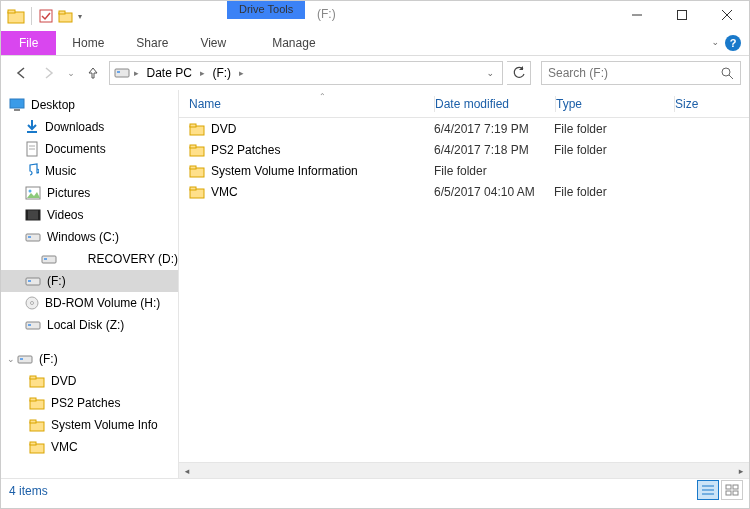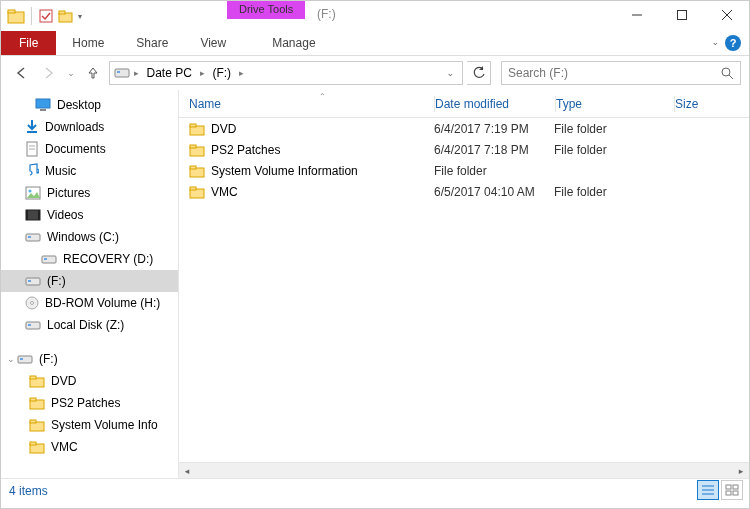--- a/index.html
+++ b/index.html
@@ -4,39 +4,39 @@
 <style>
 *{box-sizing:border-box;margin:0;padding:0;font-family:"Segoe UI",Arial,sans-serif;font-size:12px;color:#000}
 body{width:750px;height:509px;background:#fff;overflow:hidden;position:relative;border:1px solid #ccc}
 .titlebar{height:30px;display:flex;align-items:center;background:#fff;position:relative}
 .qat{display:flex;align-items:center;padding-left:6px;gap:4px}
 .qat-folder{width:18px;height:18px}
 .qat-sep{width:1px;height:18px;background:#d0d0d0;margin:0 2px}
 .qat-check{width:16px;height:16px;display:flex;align-items:center;justify-content:center}
 .qat-smallfolder{width:16px;height:16px}
 .qat-dd{font-size:8px;color:#666}
-.drive-tools{position:absolute;left:226px;top:0;background:#d946ef;color:#333;padding:2px 12px;height:18px;font-size:11px}
+.drive-tools{position:absolute;left:226px;top:0;background:#3b82f6;color:#333;padding:2px 12px;height:18px;font-size:11px}
 .title-text{position:absolute;left:316px;top:6px;color:#888;font-size:12px}
 .winbtns{position:absolute;right:0;top:0;display:flex}
 .winbtn{width:45px;height:28px;display:flex;align-items:center;justify-content:center;color:#555}
 .ribbon{height:25px;display:flex;align-items:stretch;border-bottom:1px solid #ddd;position:relative}
-.file-tab{background:#b91c1c;color:#fff;padding:0 18px;display:flex;align-items:center}
+.file-tab{background:#d946ef;color:#fff;padding:0 18px;display:flex;align-items:center}
 .rtab{padding:0 16px;display:flex;align-items:center;color:#444}
 .rtab.manage{margin-left:14px}
 .help{position:absolute;right:8px;top:4px;width:16px;height:16px;border-radius:50%;background:#1979ca;color:#fff;display:flex;align-items:center;justify-content:center;font-size:11px;font-weight:bold}
 .ribmin{position:absolute;right:30px;top:6px;font-size:9px;color:#666}
 .navrow{height:34px;display:flex;align-items:center;padding:4px 8px;gap:4px}
 .navbtn{width:24px;height:24px;display:flex;align-items:center;justify-content:center;color:#555}
 .navbtn.disabled{color:#ccc}
 .addrbar{flex:1;height:24px;border:1px solid #ccc;display:flex;align-items:center;padding:0 4px;gap:2px}
 .crumb{padding:0 4px;display:flex;align-items:center;gap:4px}
 .crumb-sep{font-size:9px;color:#777;padding:0 2px}
 .addr-dd{margin-left:auto;color:#666;font-size:9px;padding:0 4px}
 .refresh{width:24px;height:24px;display:flex;align-items:center;justify-content:center;border:1px solid #ccc;border-left:none;color:#444}
-.searchbox{width:240px;height:24px;border:1px solid #ccc;display:flex;align-items:center;padding:0 6px;margin-left:6px}
+.searchbox{width:200px;height:24px;border:1px solid #ccc;display:flex;align-items:center;padding:0 6px;margin-left:6px}
 .searchbox input{border:none;outline:none;flex:1;color:#888;font-style:normal}
 .searchbox .sicon{color:#666}
 .body{display:flex;height:388px;position:relative}
 .navpane{width:178px;border-right:1px solid #e5e5e5;overflow-y:auto;padding-top:4px;position:relative}
 .navpane::-webkit-scrollbar{width:16px}
 .navpane::-webkit-scrollbar-track{background:#f0f0f0}
 .navpane::-webkit-scrollbar-thumb{background:#c1c1c1}
 .tree-item{height:22px;display:flex;align-items:center;padding-left:24px;gap:6px;white-space:nowrap;overflow:hidden}
 .tree-item.sel{background:#d8d8d8}
 .tree-item .dropicon{position:absolute;left:6px;font-size:9px;color:#888}
@@ -165,21 +165,21 @@
         <svg width="13" height="13">
           <circle cx="5" cy="5" r="4" fill="none" stroke="#666"></circle>
           <line x1="8" y1="8" x2="12" y2="12" stroke="#666"></line>
         </svg>
       </span>
   </div>
 </div>
 
 <div class="body">
   <div class="navpane" id="navpane">
-      <div class="tree-item" style="padding-left: 34px;">
+      <div class="tree-item" style="padding-left: 8px;">
         <span>
           <svg width="16" height="14">
             <rect x="1" y="1" width="14" height="9" fill="#3a9be8" stroke="#2a7bc0"></rect>
             <rect x="5" y="11" width="6" height="2" fill="#888"></rect>
           </svg>
         </span>
         <span>Desktop</span>
       </div>
       <div class="tree-item" style="padding-left: 24px;">
         <span>
@@ -230,21 +230,21 @@
       </div>
       <div class="tree-item" style="padding-left: 24px; align-items: center;">
         <span>
           <svg width="16" height="14">
             <rect x="1" y="4" width="14" height="7" rx="1" fill="#e8e8e8" stroke="#888"></rect>
             <rect x="3" y="6" width="3" height="2" fill="#6aa5e8"></rect>
           </svg>
         </span>
         <span>Windows (C:)</span>
       </div>
-      <div class="tree-item" style="padding-left: 40px;">
+      <div class="tree-item" style="padding-left: 40px; justify-content: space-between;">
         <span>
           <svg width="16" height="14">
             <rect x="1" y="4" width="14" height="7" rx="1" fill="#e8e8e8" stroke="#888"></rect>
             <rect x="3" y="6" width="3" height="2" fill="#6aa5e8"></rect>
           </svg>
         </span>
         <span>RECOVERY (D:)</span>
       </div>
       <div class="tree-item sel" style="padding-left: 24px;">
         <span>

